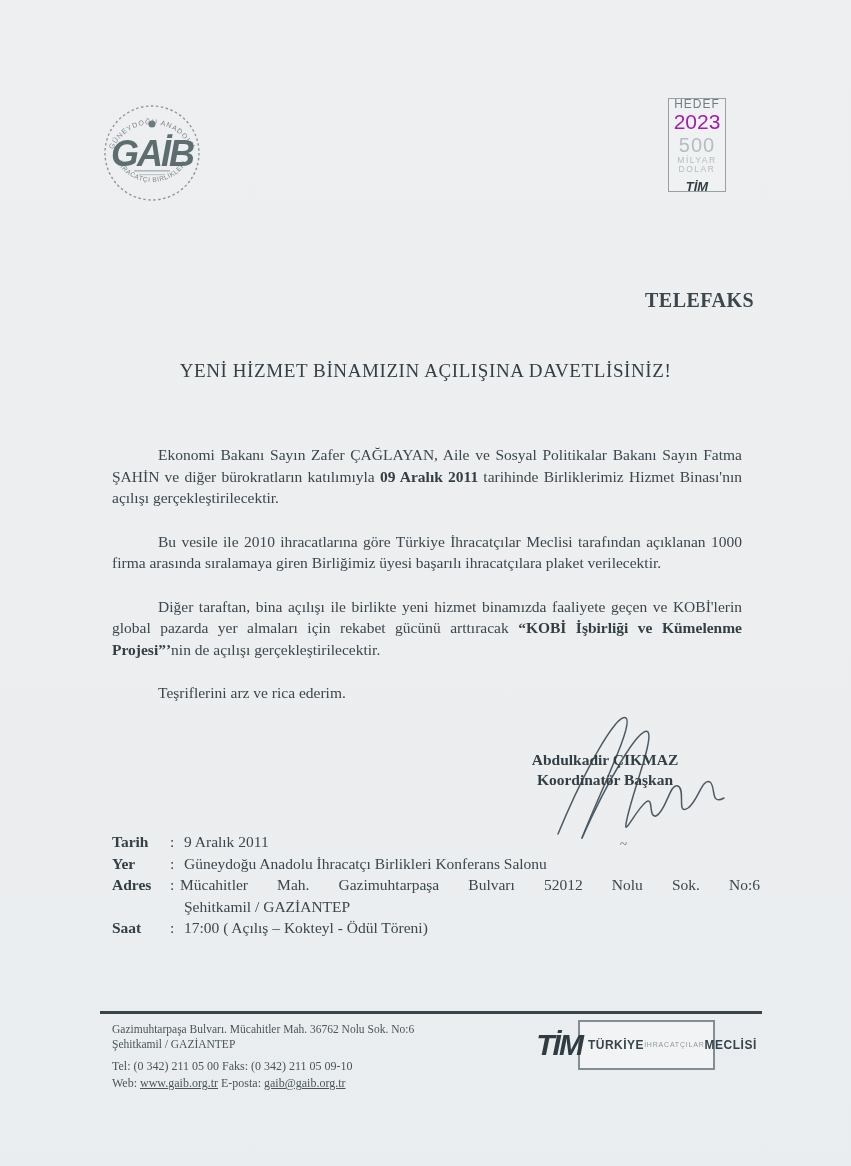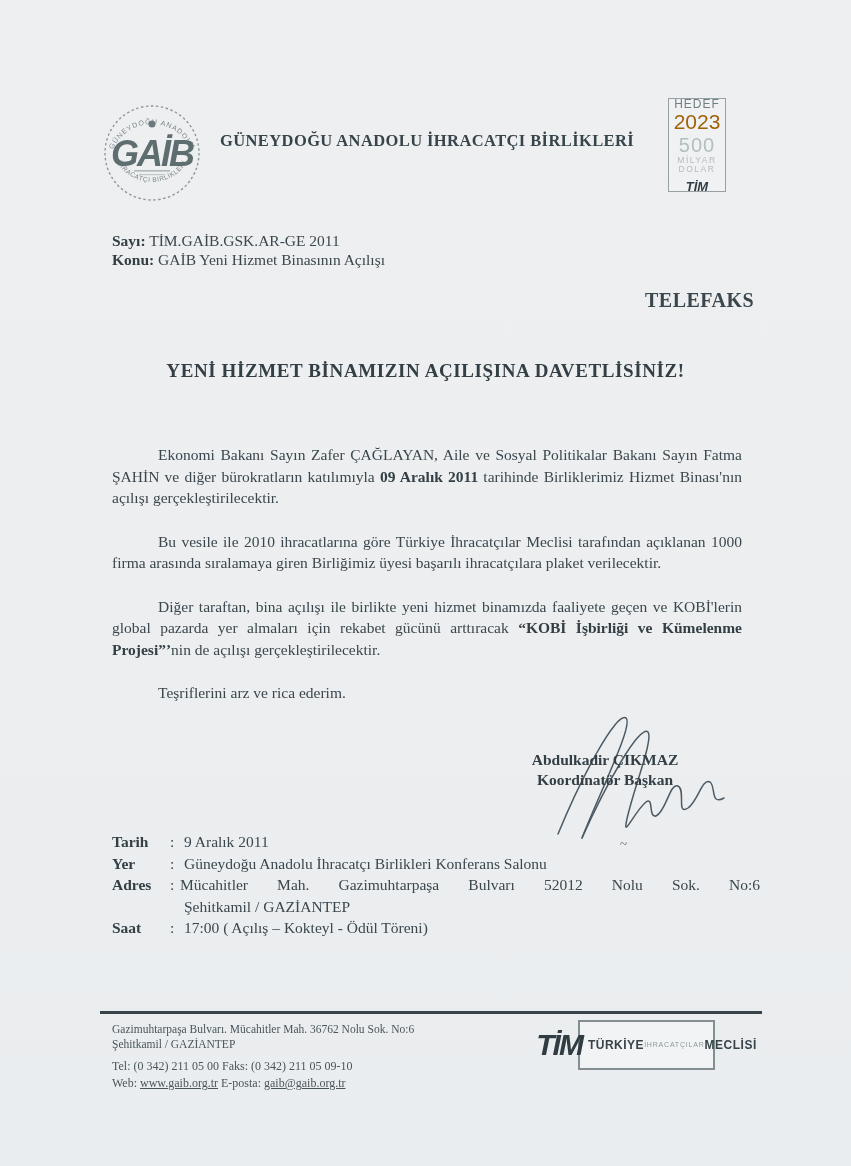--- a/index.html
+++ b/index.html
@@ -21,32 +21,32 @@
     position:absolute;left:220px;top:131px;width:430px;
     font-weight:bold;font-size:16.5px;letter-spacing:.4px;color:#37444a;
   }
   .hedef-badge{
     position:absolute;left:668px;top:98px;width:56px;height:92px;
     border:1.5px solid #97a1a4;background:#eff1f2;
     display:flex;flex-direction:column;align-items:center;justify-content:center;
     font-family:"Liberation Sans", sans-serif;line-height:1;
   }
   .hedef-badge .l1{font-size:12px;color:#707e82;letter-spacing:1px;}
-  .hedef-badge .l2{font-size:21px;color:#a16207;margin-top:1px;}
+  .hedef-badge .l2{font-size:21px;color:#a21caf;margin-top:1px;}
   .hedef-badge .l3{font-size:20px;color:#b4bdc0;margin-top:3px;letter-spacing:1px;}
   .hedef-badge .l4,.hedef-badge .l5{font-size:8.5px;color:#b4bdc0;letter-spacing:1.5px;margin-top:1px;}
   .hedef-badge .l6{font-size:13px;font-weight:bold;font-style:italic;color:#323e44;margin-top:6px;}
   
   .meta{position:absolute;left:112px;top:231px;font-size:15.5px;line-height:19px;}
   .meta b{color:#333f45;}
   .telefaks{position:absolute;left:645px;top:289px;font-weight:bold;font-size:20px;letter-spacing:.5px;}
   
   .main-title{
     position:absolute;left:0;top:360px;width:851px;text-align:center;
-    font-weight:bold;font-size:19px;letter-spacing:.6px;color:#333f45;
+    font-weight:normal;font-size:19px;letter-spacing:.6px;color:#333f45;
   }
   
   .body-text{position:absolute;left:112px;top:444px;width:630px;font-size:15.5px;line-height:21.5px;text-align:justify;}
   .body-text p{margin:0 0 22px 0;text-indent:46px;}
   .body-text b{color:#333f45;}
   .closing{text-indent:46px;}
   
   .sig-block{position:absolute;left:470px;top:750px;width:270px;text-align:center;font-weight:bold;font-size:15.5px;line-height:20px;color:#333f45;}
   .sig-squiggle{position:absolute;left:520px;top:706px;width:235px;height:145px;}
   .sig-flourish{position:absolute;left:620px;top:836px;font-size:13px;color:#55606a;}
@@ -91,41 +91,30 @@
     </text>
     <text font-family="Liberation Sans, sans-serif" font-size="6.5" fill="#7c888c" letter-spacing="0.6">
       <textPath href="#arcBot" startOffset="50%" text-anchor="middle">İHRACATÇI BİRLİKLERİ</textPath>
     </text>
     <circle cx="56" cy="26" r="3.5" fill="#6b7a7e"></circle>
     <text x="56" y="68" text-anchor="middle" font-family="Liberation Sans, sans-serif" font-style="italic" font-weight="bold" font-size="36" letter-spacing="-2" fill="#5e6d70">GAİB</text>
     <rect x="38" y="72" width="36" height="1.6" fill="#aeb8ba"></rect>
     <rect x="43" y="76" width="26" height="1.2" fill="#bfc7c9"></rect>
   </svg>
 
-  <div class="org-title">GÜNEYDOĞU ANADOLU İHRACATÇI BİRLİKLERİ</div>
 
   <div class="hedef-badge">
     <span class="l1">HEDEF</span>
     <span class="l2">2023</span>
     <span class="l3">500</span>
     <span class="l4">MİLYAR</span>
     <span class="l5">DOLAR</span>
     <span class="l6">TİM</span>
   </div>
 
-  <div class="meta">
-    <div>
-      <b>Sayı:</b>
-      <span>TİM.GAİB.GSK.AR-GE 2011</span>
-    </div>
-    <div>
-      <b>Konu:</b>
-      <span>GAİB Yeni Hizmet Binasının Açılışı</span>
-    </div>
-  </div>
 
   <div class="telefaks">TELEFAKS</div>
 
   <div class="main-title">YENİ HİZMET BİNAMIZIN AÇILIŞINA DAVETLİSİNİZ!</div>
 
   <div class="body-text">
     <p><span>Ekonomi Bakanı Sayın Zafer ÇAĞLAYAN, Aile ve Sosyal Politikalar Bakanı Sayın Fatma ŞAHİN ve diğer bürokratların katılımıyla </span><b>09 Aralık 2011</b><span> tarihinde Birliklerimiz Hizmet Binası'nın açılışı gerçekleştirilecektir.</span></p>
     <p>Bu vesile ile 2010 ihracatlarına göre Türkiye İhracatçılar Meclisi tarafından açıklanan 1000 firma arasında sıralamaya giren Birliğimiz üyesi başarılı ihracatçılara plaket verilecektir.</p>
     <p><span>Diğer taraftan, bina açılışı ile birlikte yeni hizmet binamızda faaliyete geçen ve KOBİ'lerin  global pazarda yer almaları için rekabet gücünü arttıracak </span><b>“KOBİ İşbirliği ve Kümelenme Projesi”’</b><span>nin de açılışı gerçekleştirilecektir.</span></p>
     <p class="closing">Teşriflerini arz ve rica ederim.</p>

